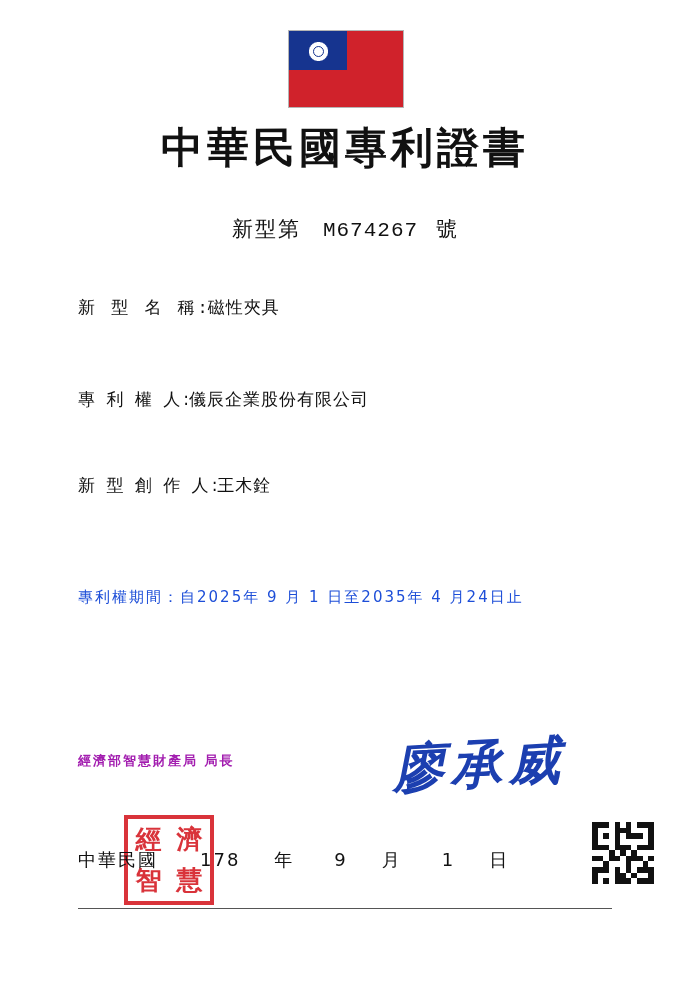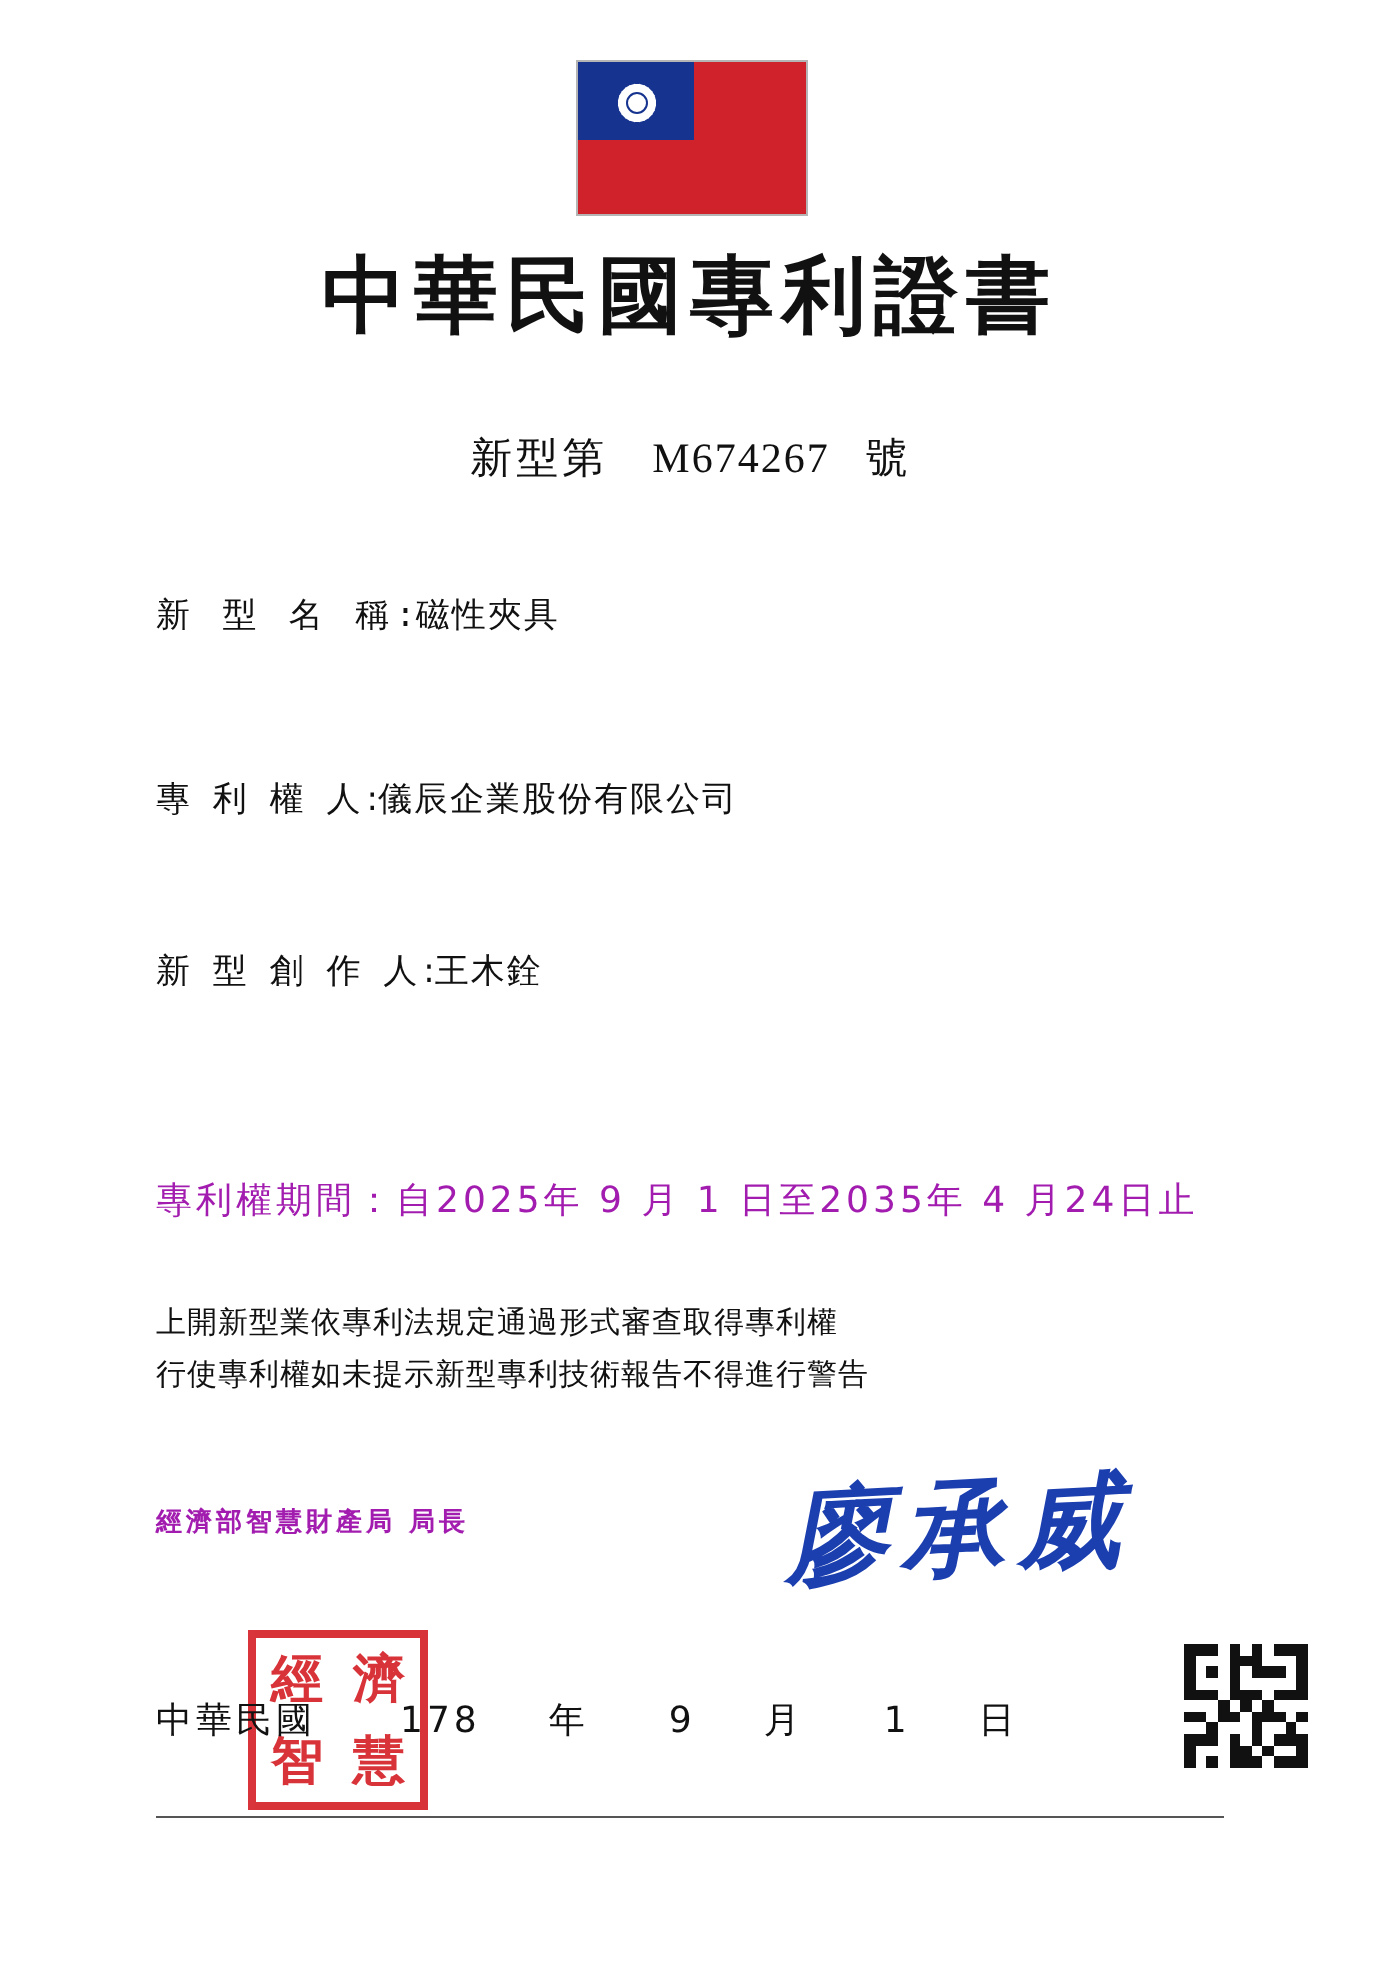--- a/index.html
+++ b/index.html
@@ -98,21 +98,21 @@
     position: absolute;
     left: 0;
     top: 215px;
     width: 690px;
     text-align: center;
     font-size: 21px;
     color: #111111;
   }
   .patent-no-line .label { letter-spacing: 2px; }
   .patent-no-line .value {
-    font-family: Liberation Serif, serif;
+    font-family: Liberation Mono, monospace;
     font-size: 21px;
     margin: 0 18px 0 22px;
     letter-spacing: 1px;
   }
   .patent-no-line .unit { letter-spacing: 1px; }
 
   
   .field {
     position: absolute;
     left: 78px;
@@ -133,22 +133,22 @@
   #field-name  { top: 296px; font-family: Liberation Mono, monospace; }
   #field-owner { top: 388px; }
   #field-inventor { top: 474px; }
 
   
   .term {
     position: absolute;
     left: 78px;
     top: 588px;
     width: 600px;
-    font-size: 18px;
-    color: #a21caf;
+    font-size: 15px;
+    color: #1d4ed8;
     white-space: nowrap;
   }
   .term .t-label { letter-spacing: 2px; }
   .term .t-body { letter-spacing: 2px; }
 
   
   .notes {
     position: absolute;
     left: 78px;
     top: 648px;
@@ -300,24 +300,20 @@
   </div>
 
   <div class="field" id="field-owner">
     <span class="f-label">專 利 權 人</span><span class="f-sep">:</span><span class="f-value">儀辰企業股份有限公司</span>
   </div>
 
   <div class="term">
     <span class="t-label">專利權期間：</span><span class="t-body">自2025年 9 月 1 日至2035年 4 月24日止</span>
   </div>
 
-  <div class="notes">
-    <div>上開新型業依專利法規定通過形式審查取得專利權</div>
-    <div>行使專利權如未提示新型專利技術報告不得進行警告</div>
-  </div>
 
   <div class="office-line">經濟部智慧財產局 局長</div>
   <div class="signature">廖承威</div>
 
   <div class="seal">
     <div>經</div>
     <div>濟</div>
     <div>智</div>
     <div>慧</div>
   </div>

